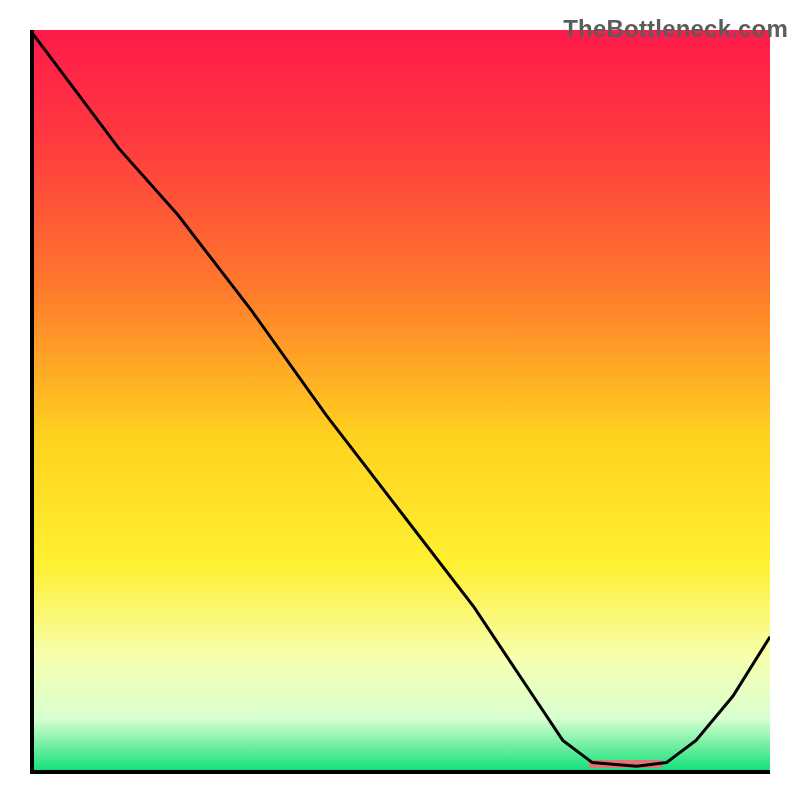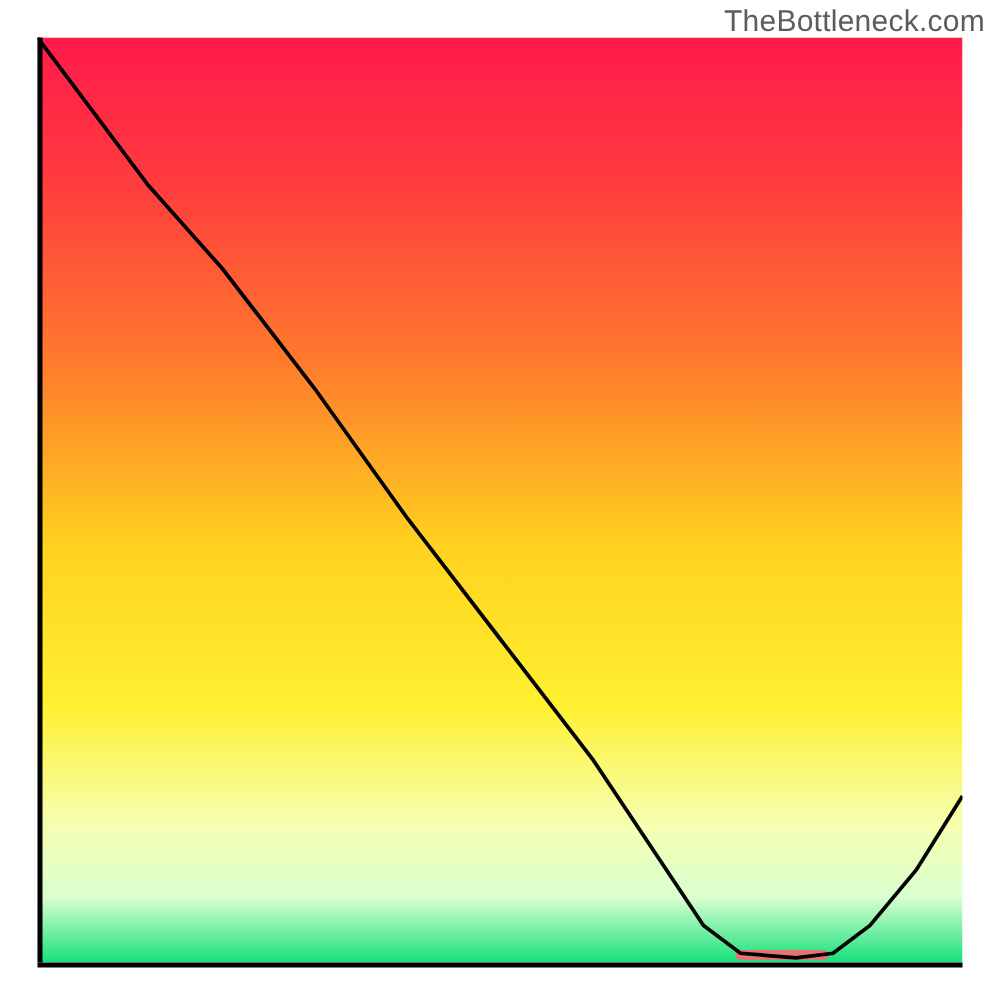--- a/index.html
+++ b/index.html
@@ -10,24 +10,24 @@
     background: #ffffff;
     font-family: Arial, Helvetica, sans-serif;
   }
   .wrap {
     position: relative;
     width: 800px;
     height: 800px;
   }
   .watermark {
     position: absolute;
-    top: 4px;
+    top: 15px;
     right: 12px;
     font-size: 24px;
-    font-weight: 400;
+    font-weight: 700;
     color: #5c5c5c;
     letter-spacing: 0.2px;
     z-index: 50;
   }
   .plot-area {
     position: absolute;
     left: 30px;
     top: 30px;
     width: 740px;
     height: 740px;

